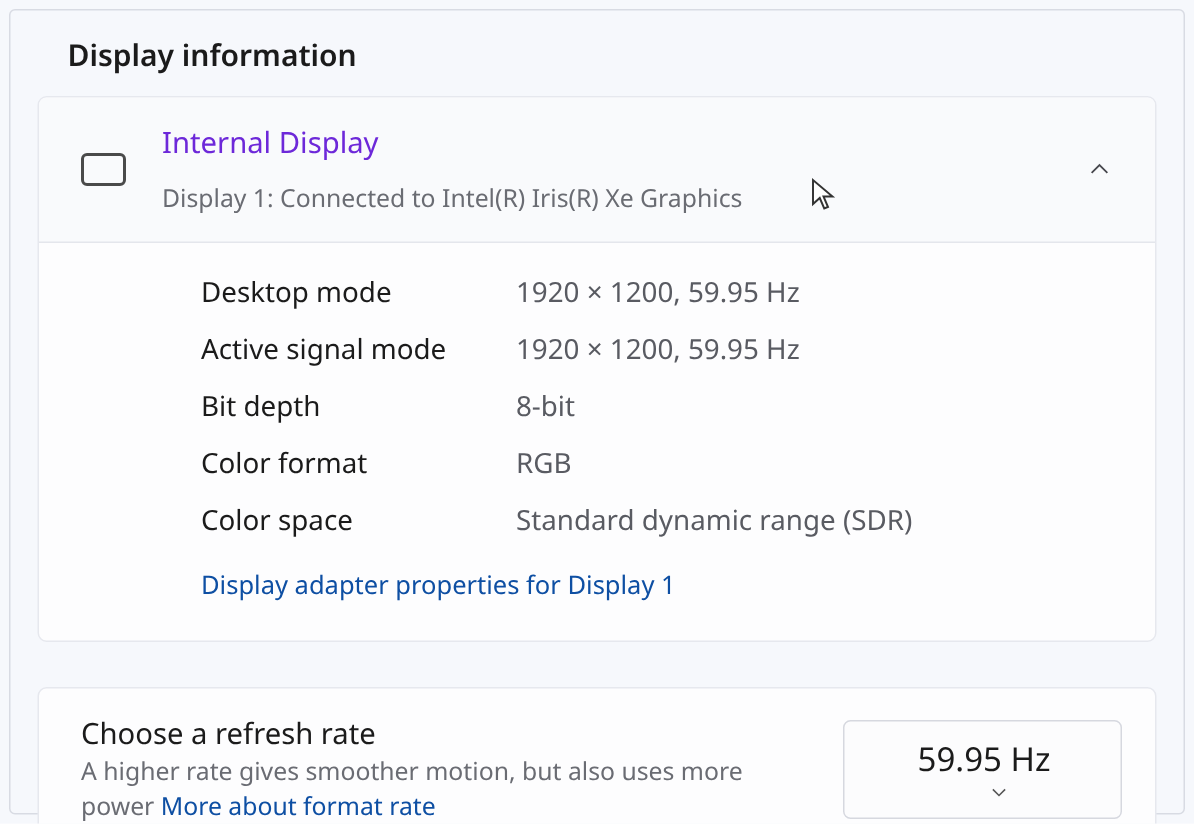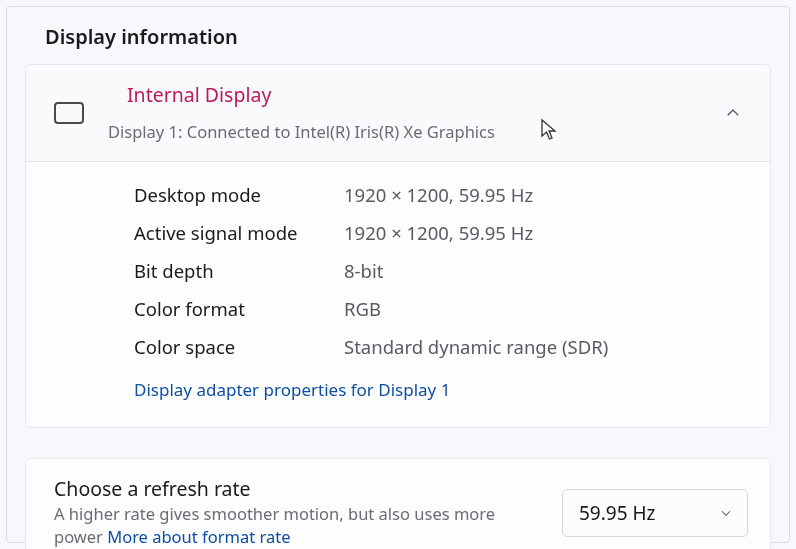--- a/index.html
+++ b/index.html
@@ -42,23 +42,22 @@
     height: 22px;
     border: 2px solid #4a4a4a;
     border-radius: 4px;
     margin-right: 24px;
     flex-shrink: 0;
     position: relative;
   }
   .expander-text { flex: 1; }
   .expander-title {
     font-size: 19.5px;
-    color: #be185d;
+    color: #6d28d9;
     line-height: 1.25;
-    margin-left: 19px;
   }
   .expander-subtitle {
     font-size: 16.5px;
     color: #6a6c73;
     line-height: 1.3;
     margin-top: 14px;
   }
   .chevron {
     width: 30px;
     display: flex;
@@ -112,23 +111,24 @@
   }
   .dropdown {
     display: flex;
     align-items: center;
     justify-content: space-between;
     border: 1px solid #d6d8df;
     border-radius: 5px;
     background: #fcfcfd;
     padding: 10px 14px 10px 16px;
     min-width: 186px;
-    font-size: 19px;
-    color: #1b1b1b;
-    cursor: pointer;
+    font-size: 22px;
+    color: #1b1b1b;
+    cursor: pointer;
+    flex-direction: column;
   }
   .dropdown .chev-wrap {
     color: #555;
     display: flex;
     margin-left: 20px;
   }
   .cursor {
     position: absolute;
     left: 540px;
     top: 118px;

